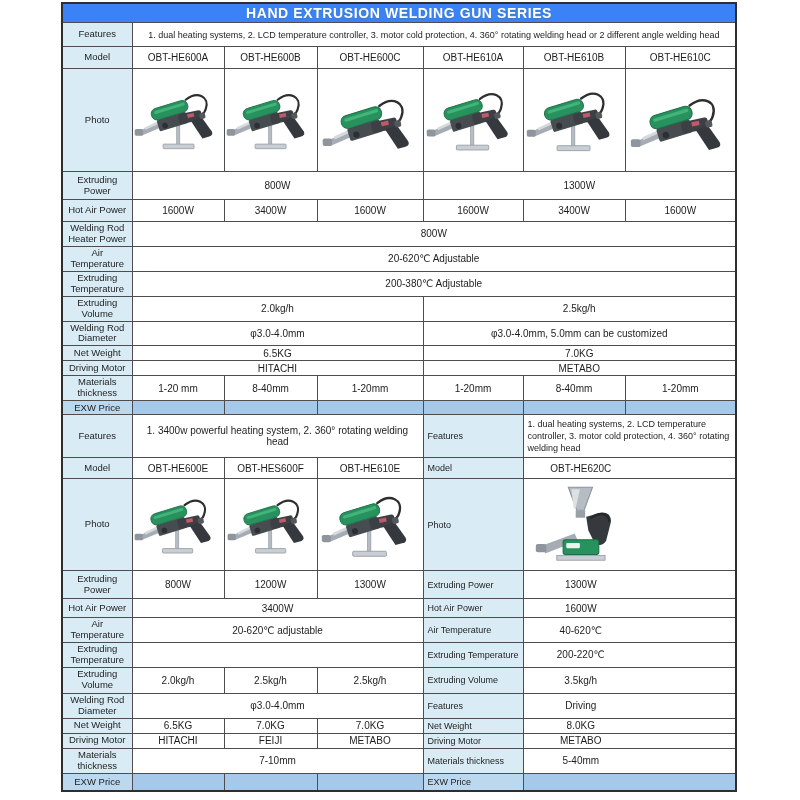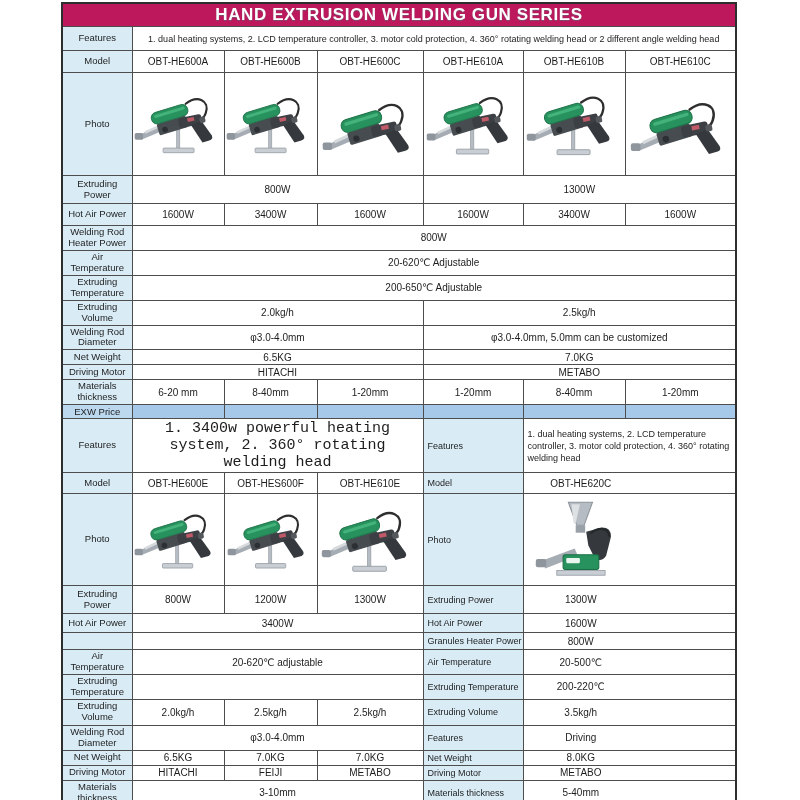--- a/index.html
+++ b/index.html
@@ -1,26 +1,26 @@
 <!DOCTYPE html>
 <html><head>
 <meta charset="utf-8">
 <style>
   html,body{margin:0;padding:0;background:#ffffff;width:800px;height:800px;
     font-family:"Liberation Sans","DejaVu Sans",sans-serif;color:#1d1d1d;}
   table{border-collapse:collapse;table-layout:fixed;width:676px;margin:2px 0 0 61px;
     border:2px solid #2e2e2e;}
   td{border:1px solid #4d4d4d;padding:1px 3px;vertical-align:middle;overflow:hidden;}
-  .title{background:#be185d;color:#ffffff;font-weight:bold;text-align:center;
-    font-size:17px;letter-spacing:.6px;text-shadow:0 1px 1px rgba(70,120,130,.55);height:15px;}
+  .title{background:#3b82f6;color:#ffffff;font-weight:bold;text-align:center;
+    font-size:14px;letter-spacing:.6px;text-shadow:0 1px 1px rgba(70,120,130,.55);height:15px;}
   .lb{background:#d9ecf6;text-align:center;font-size:9.5px;line-height:1.15;}
   .lbl{background:#d9ecf6;text-align:left;font-size:9px;white-space:nowrap;padding-left:4px;}
   .v{background:#ffffff;text-align:center;font-size:10px;}
   .feat{font-size:9px;white-space:nowrap;}
-  .feat2{font-size:15px;font-family:Liberation Mono, monospace;}
+  .feat2{font-size:10px;}
   .rfeat{font-size:9px;text-align:left;line-height:1.35;padding:2px 4px;}
   .rv{padding-right:100px;}
   .exwl{background:#bcd8ef;text-align:center;font-size:9.5px;}
   .exwlbl{background:#bcd8ef;text-align:left;font-size:9px;white-space:nowrap;padding-left:4px;}
   .exw{background:#a6c9ea;}
   .photo{text-align:center;vertical-align:middle;padding:2px 0;}
   .photo svg{display:inline-block;}
   .rphoto{padding-right:95px;}
   .defs{position:absolute;width:0;height:0;overflow:hidden;}
 </style>
@@ -136,21 +136,21 @@
   <tr style="height:18px">
     <td class="lb">Welding Rod Heater Power</td>
     <td class="v" colspan="6">800W</td>
   </tr>
   <tr style="height:25px">
     <td class="lb">Air Temperature</td>
     <td class="v" colspan="6">20-620℃ Adjustable</td>
   </tr>
   <tr style="height:23px">
     <td class="lb">Extruding Temperature</td>
-    <td class="v" colspan="6">200-650℃ Adjustable</td>
+    <td class="v" colspan="6">200-380℃ Adjustable</td>
   </tr>
   <tr style="height:24px">
     <td class="lb">Extruding Volume</td>
     <td class="v" colspan="3">2.0kg/h</td>
     <td class="v" colspan="3">2.5kg/h</td>
   </tr>
   <tr style="height:24px">
     <td class="lb">Welding Rod Diameter</td>
     <td class="v" colspan="3">φ3.0-4.0mm</td>
     <td class="v" colspan="3">φ3.0-4.0mm,  5.0mm can be customized</td>
@@ -160,21 +160,21 @@
     <td class="v" colspan="3">6.5KG</td>
     <td class="v" colspan="3">7.0KG</td>
   </tr>
   <tr style="height:15px">
     <td class="lb">Driving Motor</td>
     <td class="v" colspan="3">HITACHI</td>
     <td class="v" colspan="3">METABO</td>
   </tr>
   <tr style="height:24px">
     <td class="lb">Materials thickness</td>
-    <td class="v">6-20 mm</td>
+    <td class="v">1-20 mm</td>
     <td class="v">8-40mm</td>
     <td class="v">1-20mm</td>
     <td class="v">1-20mm</td>
     <td class="v">8-40mm</td>
     <td class="v">1-20mm</td>
   </tr>
   <tr style="height:14px">
     <td class="exwl">EXW Price</td>
     <td class="exw"></td>
     <td class="exw"></td>
@@ -223,31 +223,25 @@
     <td class="v">1300W</td>
     <td class="lbl">Extruding Power</td>
     <td class="v rv" colspan="2">1300W</td>
   </tr>
   <tr style="height:19px">
     <td class="lb">Hot Air Power</td>
     <td class="v" colspan="3">3400W</td>
     <td class="lbl">Hot Air Power</td>
     <td class="v rv" colspan="2">1600W</td>
   </tr>
-  <tr style="height:17px">
-    <td class="lb"></td>
-    <td class="v" colspan="3"></td>
-    <td class="lbl">Granules Heater Power</td>
-    <td class="v rv" colspan="2">800W</td>
-  </tr>
   <tr style="height:24px">
     <td class="lb">Air Temperature</td>
     <td class="v" colspan="3">20-620℃ adjustable</td>
     <td class="lbl">Air Temperature</td>
-    <td class="v rv" colspan="2">20-500℃</td>
+    <td class="v rv" colspan="2">40-620℃</td>
   </tr>
   <tr style="height:20px">
     <td class="lb">Extruding Temperature</td>
     <td class="v" colspan="3"></td>
     <td class="lbl">Extruding Temperature</td>
     <td class="v rv" colspan="2">200-220℃</td>
   </tr>
   <tr style="height:26px">
     <td class="lb">Extruding Volume</td>
     <td class="v">2.0kg/h</td>
@@ -273,21 +267,21 @@
   <tr style="height:15px">
     <td class="lb">Driving Motor</td>
     <td class="v">HITACHI</td>
     <td class="v">FEIJI</td>
     <td class="v">METABO</td>
     <td class="lbl">Driving Motor</td>
     <td class="v rv" colspan="2">METABO</td>
   </tr>
   <tr style="height:24px">
     <td class="lb">Materials thickness</td>
-    <td class="v" colspan="3">3-10mm</td>
+    <td class="v" colspan="3">7-10mm</td>
     <td class="lbl">Materials thickness</td>
     <td class="v rv" colspan="2">5-40mm</td>
   </tr>
   <tr style="height:18px">
     <td class="exwl">EXW Price</td>
     <td class="exw"></td>
     <td class="exw"></td>
     <td class="exw"></td>
     <td class="exwlbl">EXW Price</td>
     <td class="exw" colspan="2"></td>

